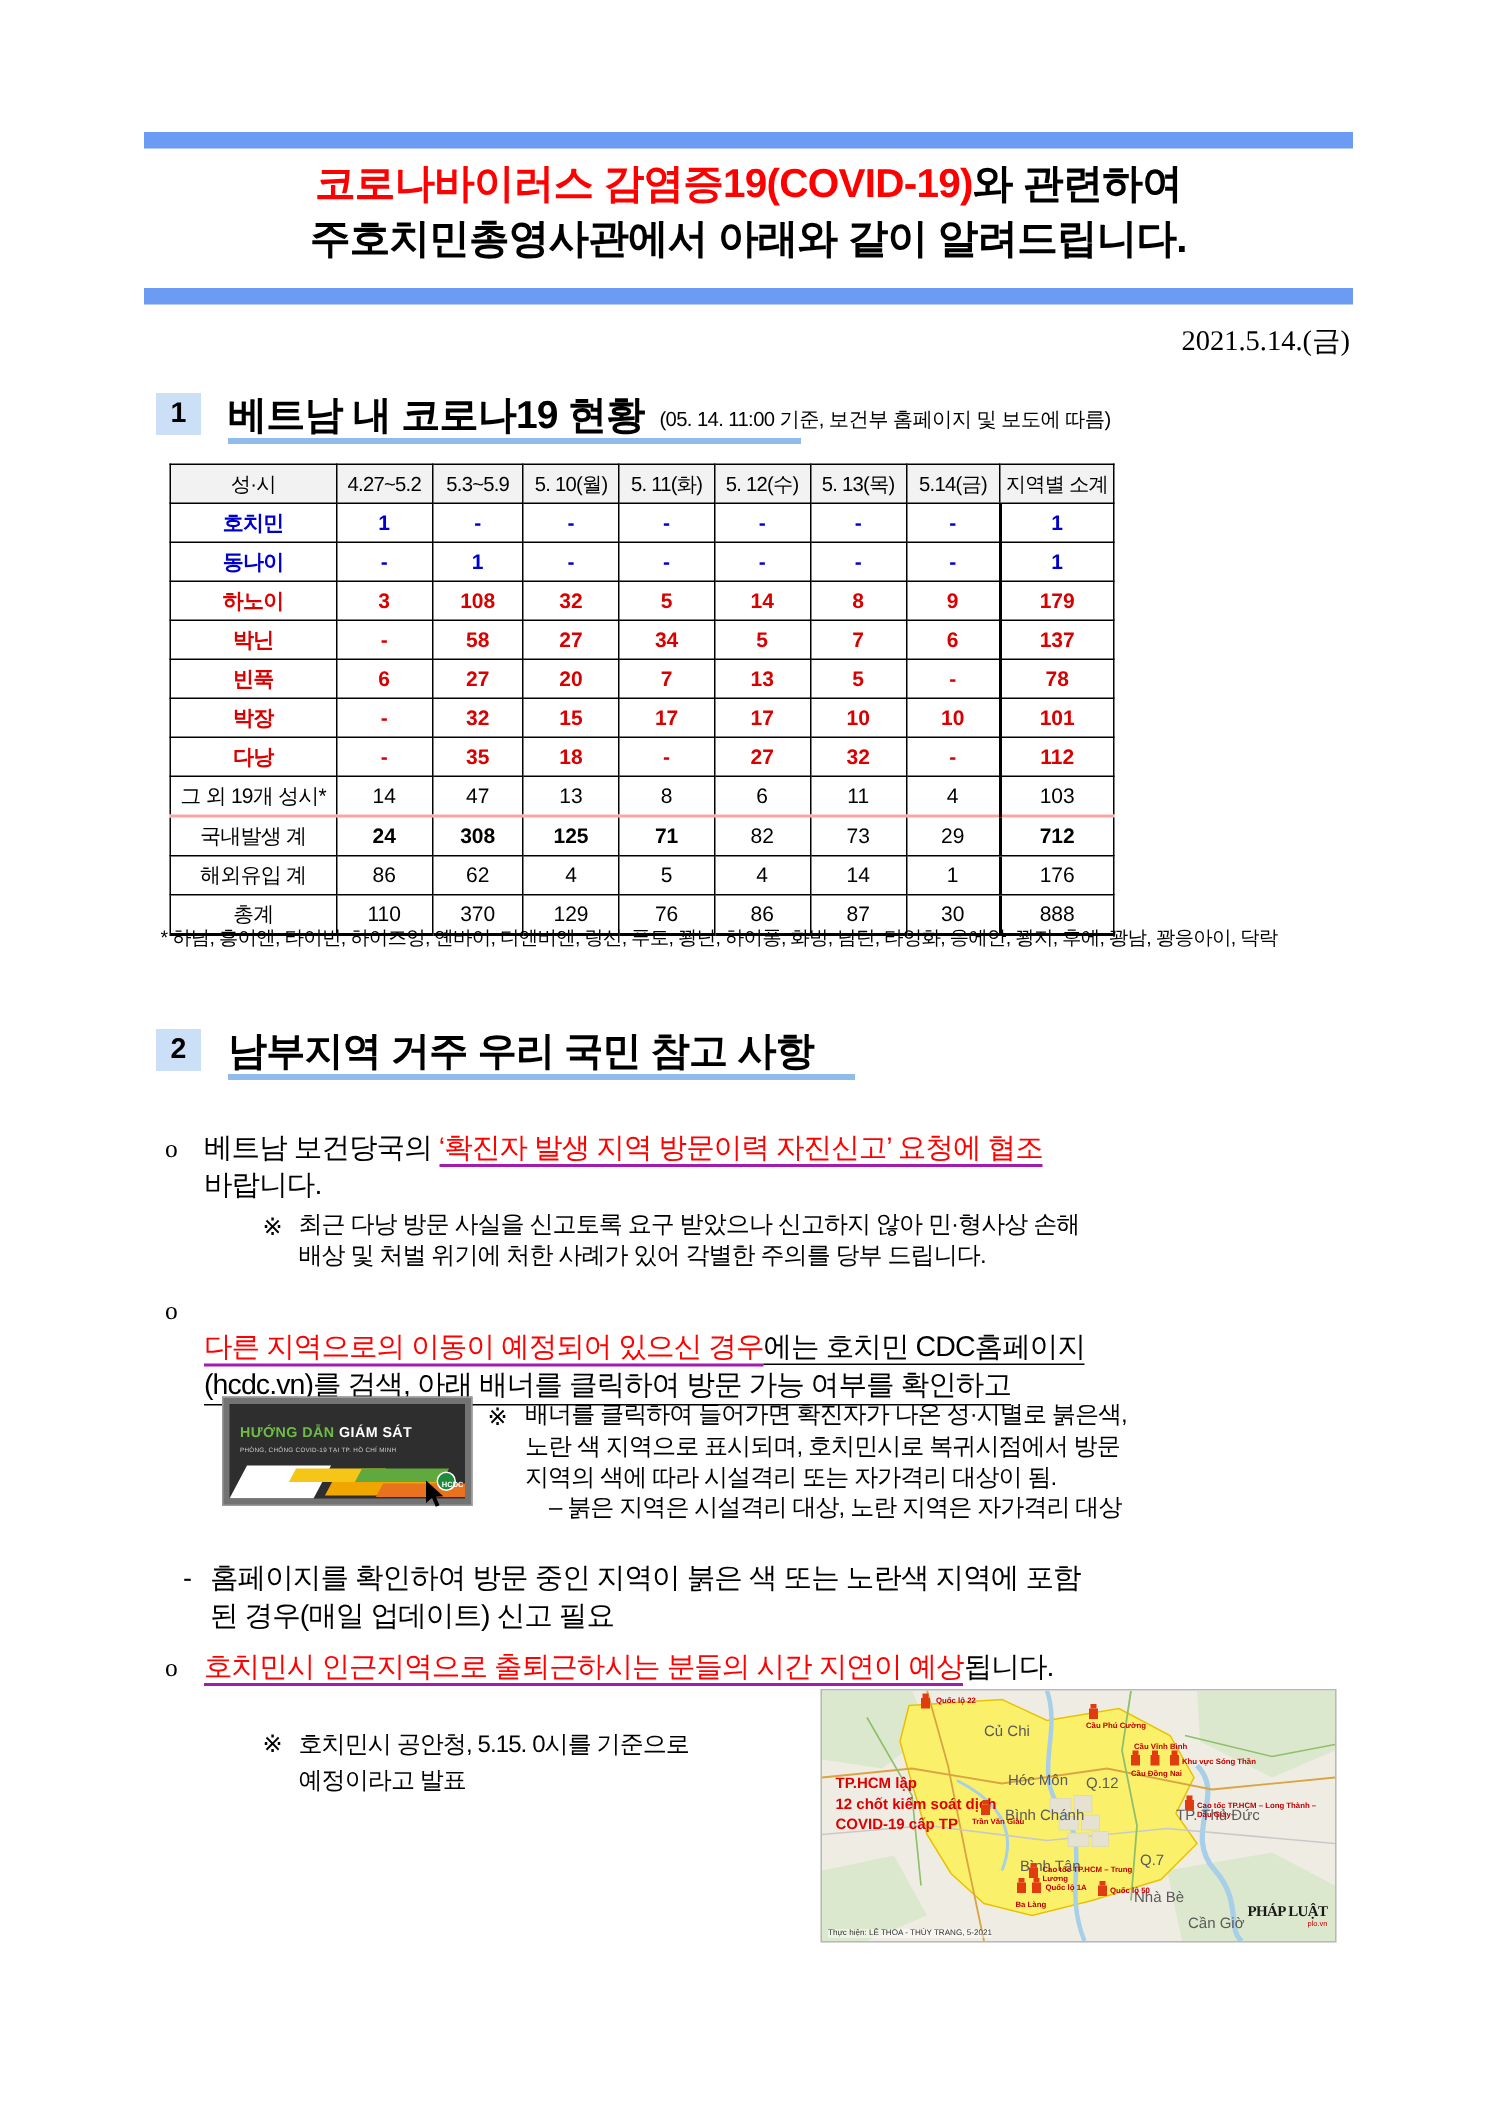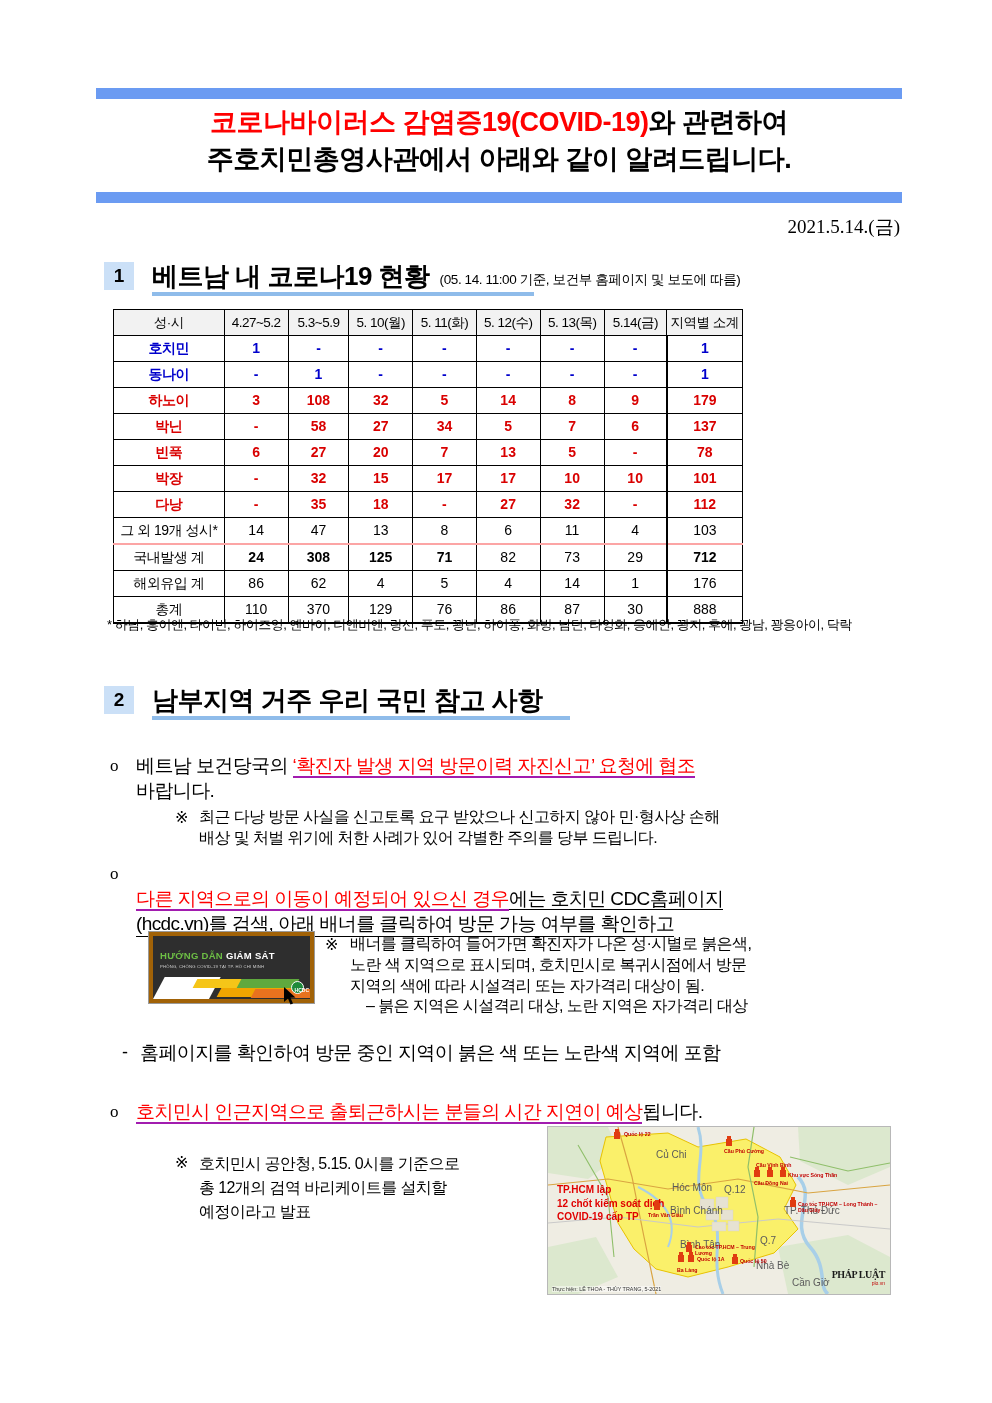--- a/index.html
+++ b/index.html
@@ -133,21 +133,21 @@
     line-height: 1.3;
     letter-spacing: -0.6px;
   }
   .note-mark { position: absolute; font-size: 16px; }
   .dash-mark { position: absolute; font-size: 18px; }
 
   
   .banner-frame {
     position: absolute; left: 148px; top: 931px;
     width: 167px; height: 73px;
-    background: #a16207;
+    background: #737373;
     border: 1px solid #9a9a9a;
     box-sizing: border-box;
     padding: 4px;
   }
   .banner {
     position: relative; width: 100%; height: 100%;
     background: #2E2E2E;
     overflow: hidden;
   }
   .banner .b-title {
@@ -440,31 +440,31 @@
   <div class="note" style="left:350px; top:934px; width:560px;">
     <div>배너를 클릭하여 들어가면 확진자가 나온 성·시별로 붉은색,</div>
     <div>노란 색 지역으로 표시되며, 호치민시로 복귀시점에서 방문</div>
     <div>지역의 색에 따라 시설격리 또는 자가격리 대상이 됨.</div>
     <div style="padding-left:16px;">– 붉은 지역은 시설격리 대상, 노란 지역은 자가격리 대상</div>
   </div>
 
   <span class="dash-mark" style="left:122px; top:1042px;">-</span>
   <div class="para" style="left:140px; top:1040px; width:766px;">
     <div>홈페이지를 확인하여 방문 중인 지역이 붉은 색 또는 노란색 지역에 포함</div>
+    <div>된 경우(매일 업데이트) 신고 필요</div>
   </div>
 
   <span class="bullet-o" style="left:110px; top:1102px;">o</span>
   <div class="para" style="left:136px; top:1099px; width:768px;">
     <span class="red-u">호치민시 인근지역으로 출퇴근하시는 분들의 시간 지연이 예상</span><span>됩니다.</span>
   </div>
 
   <span class="note-mark" style="left:175px; top:1153px;">※</span>
   <div class="note" style="left:199px; top:1152px; width:330px; line-height:1.5;">
     <div>호치민시 공안청, 5.15. 0시를 기준으로</div>
-    <div>총 12개의 검역 바리케이트를 설치할</div>
     <div>예정이라고 발표</div>
   </div>
 
   <div class="map-frame">
     <svg class="map-svg" width="342" height="167" viewBox="0 0 342 167">
       <rect x="0" y="0" width="342" height="167" fill="#EFEDE3"></rect>
 
       <path d="M0,0 L60,0 L72,28 L40,52 L0,46 Z" fill="#DCE8CE"></path>
       <path d="M250,0 L342,0 L342,40 L300,58 L252,34 Z" fill="#DCE8CE"></path>
       <path d="M0,120 L48,110 L70,150 L30,167 L0,167 Z" fill="#DCE8CE"></path>

